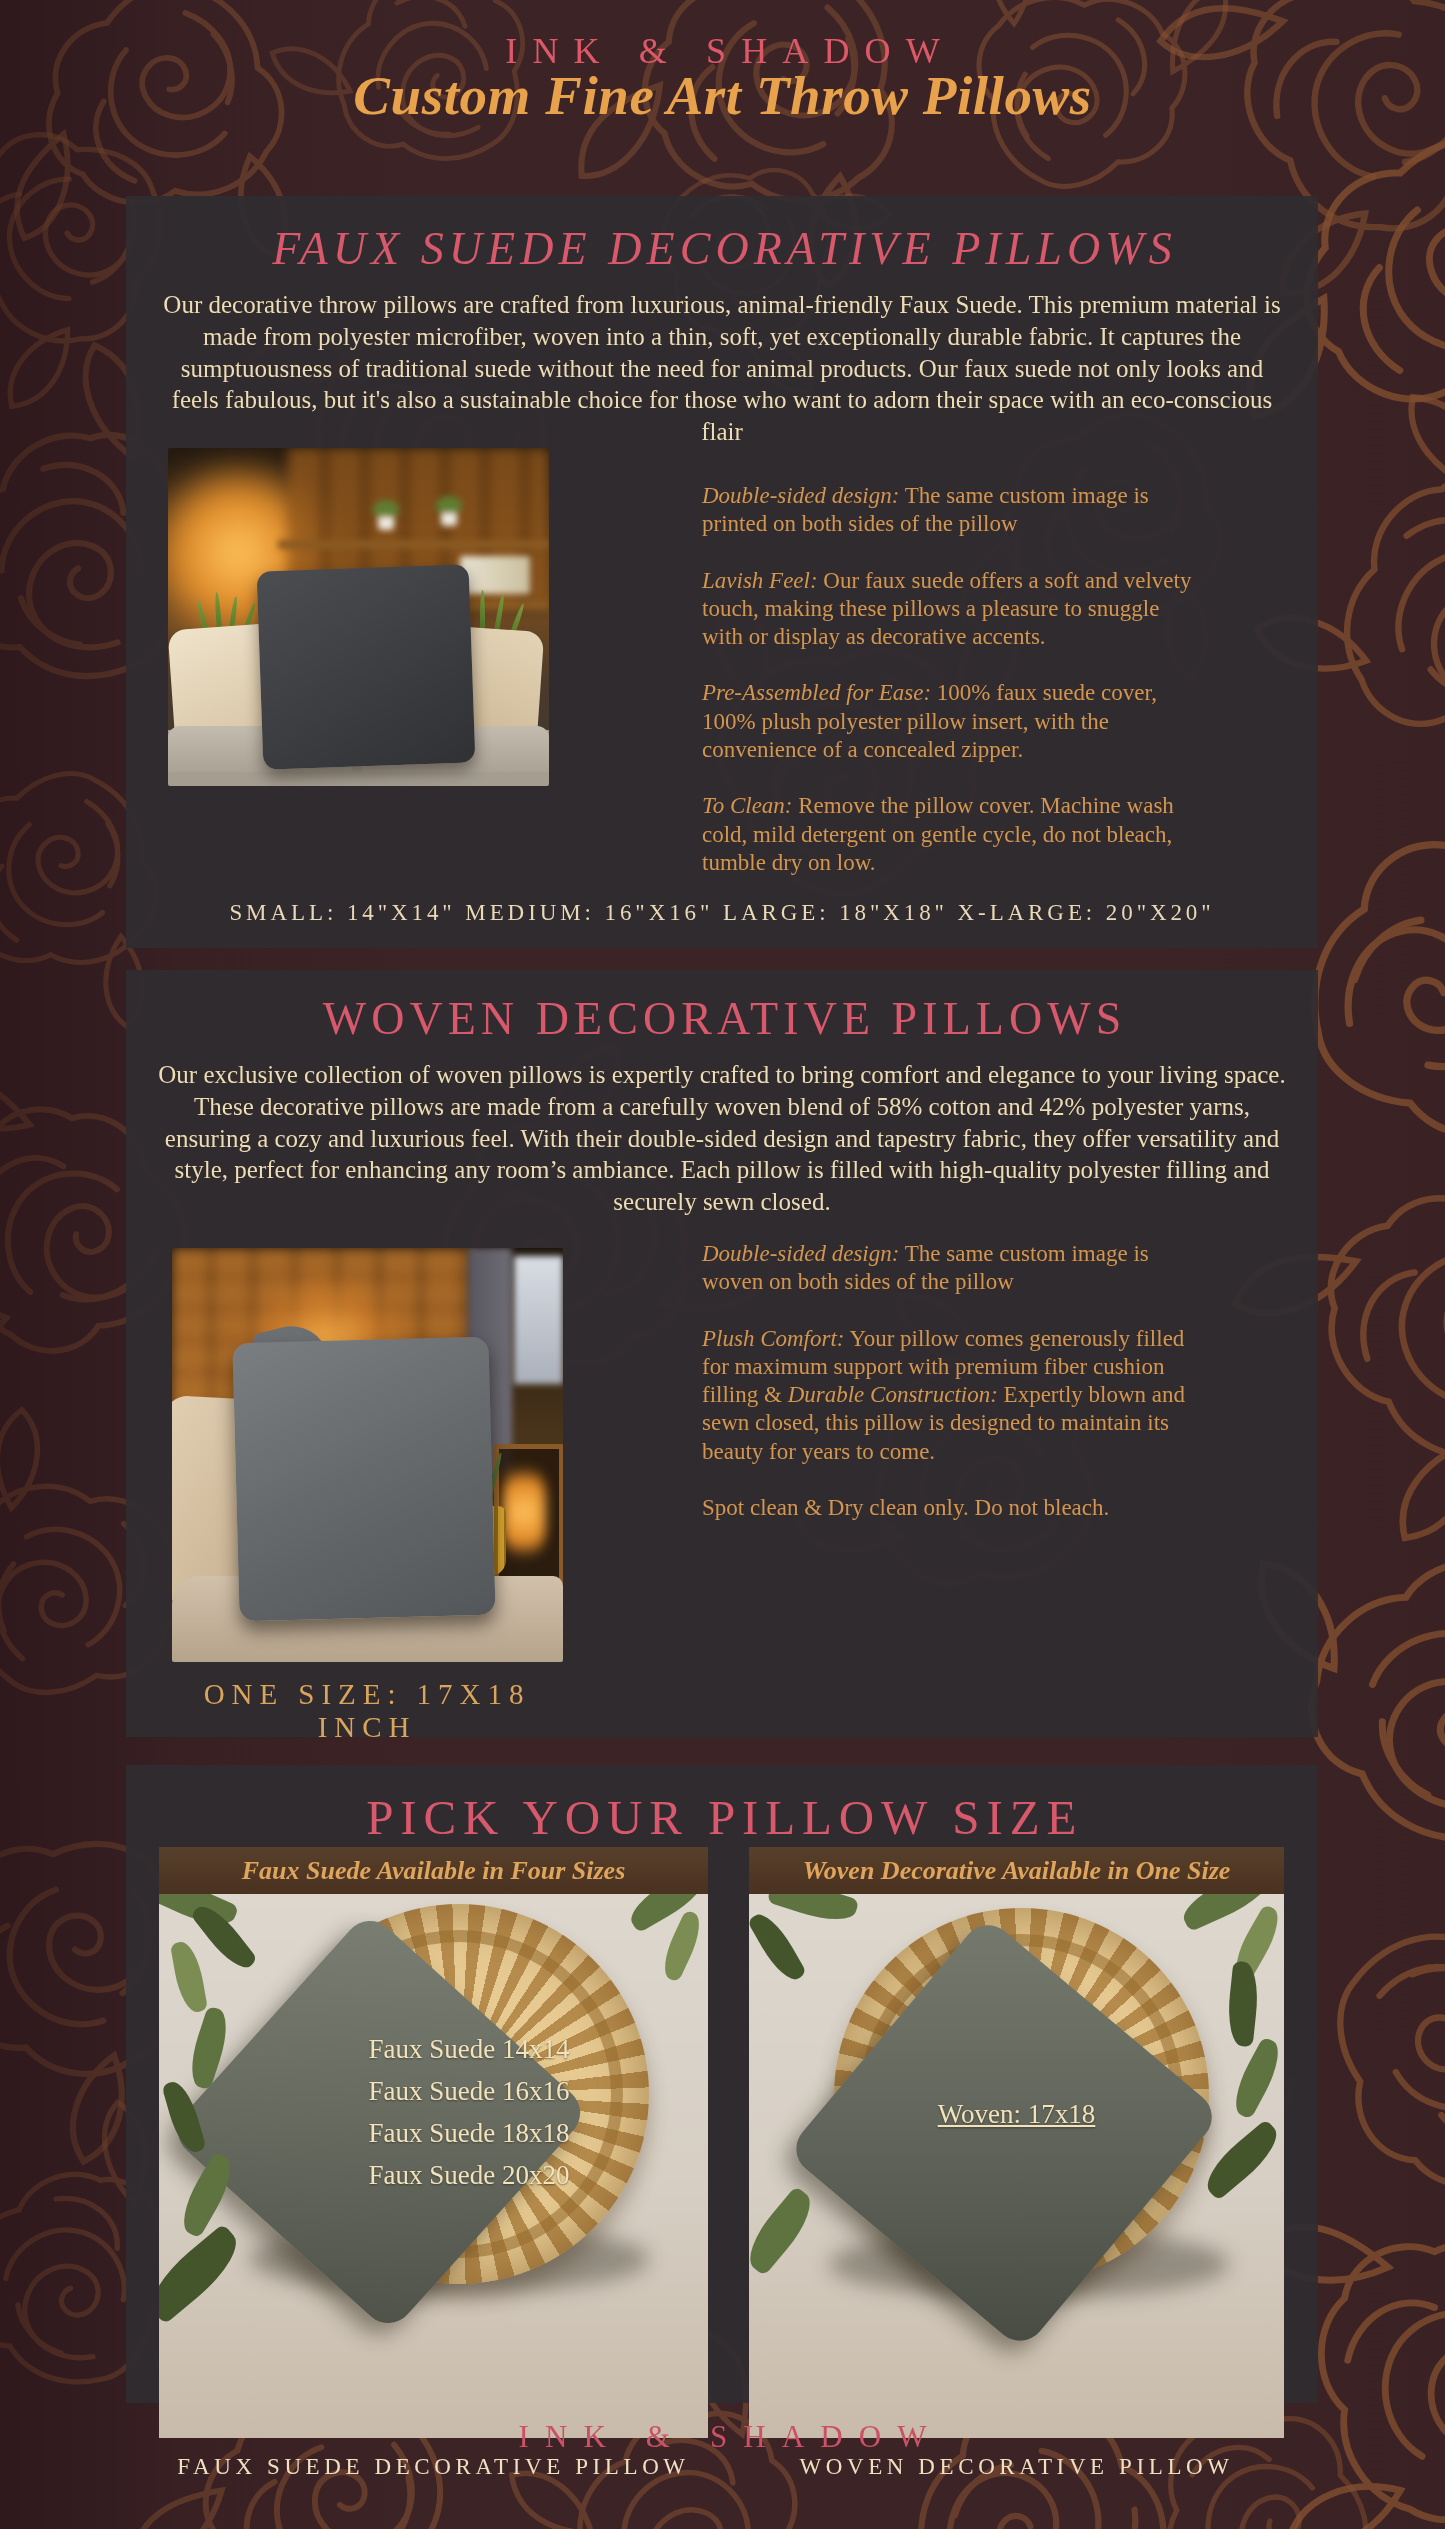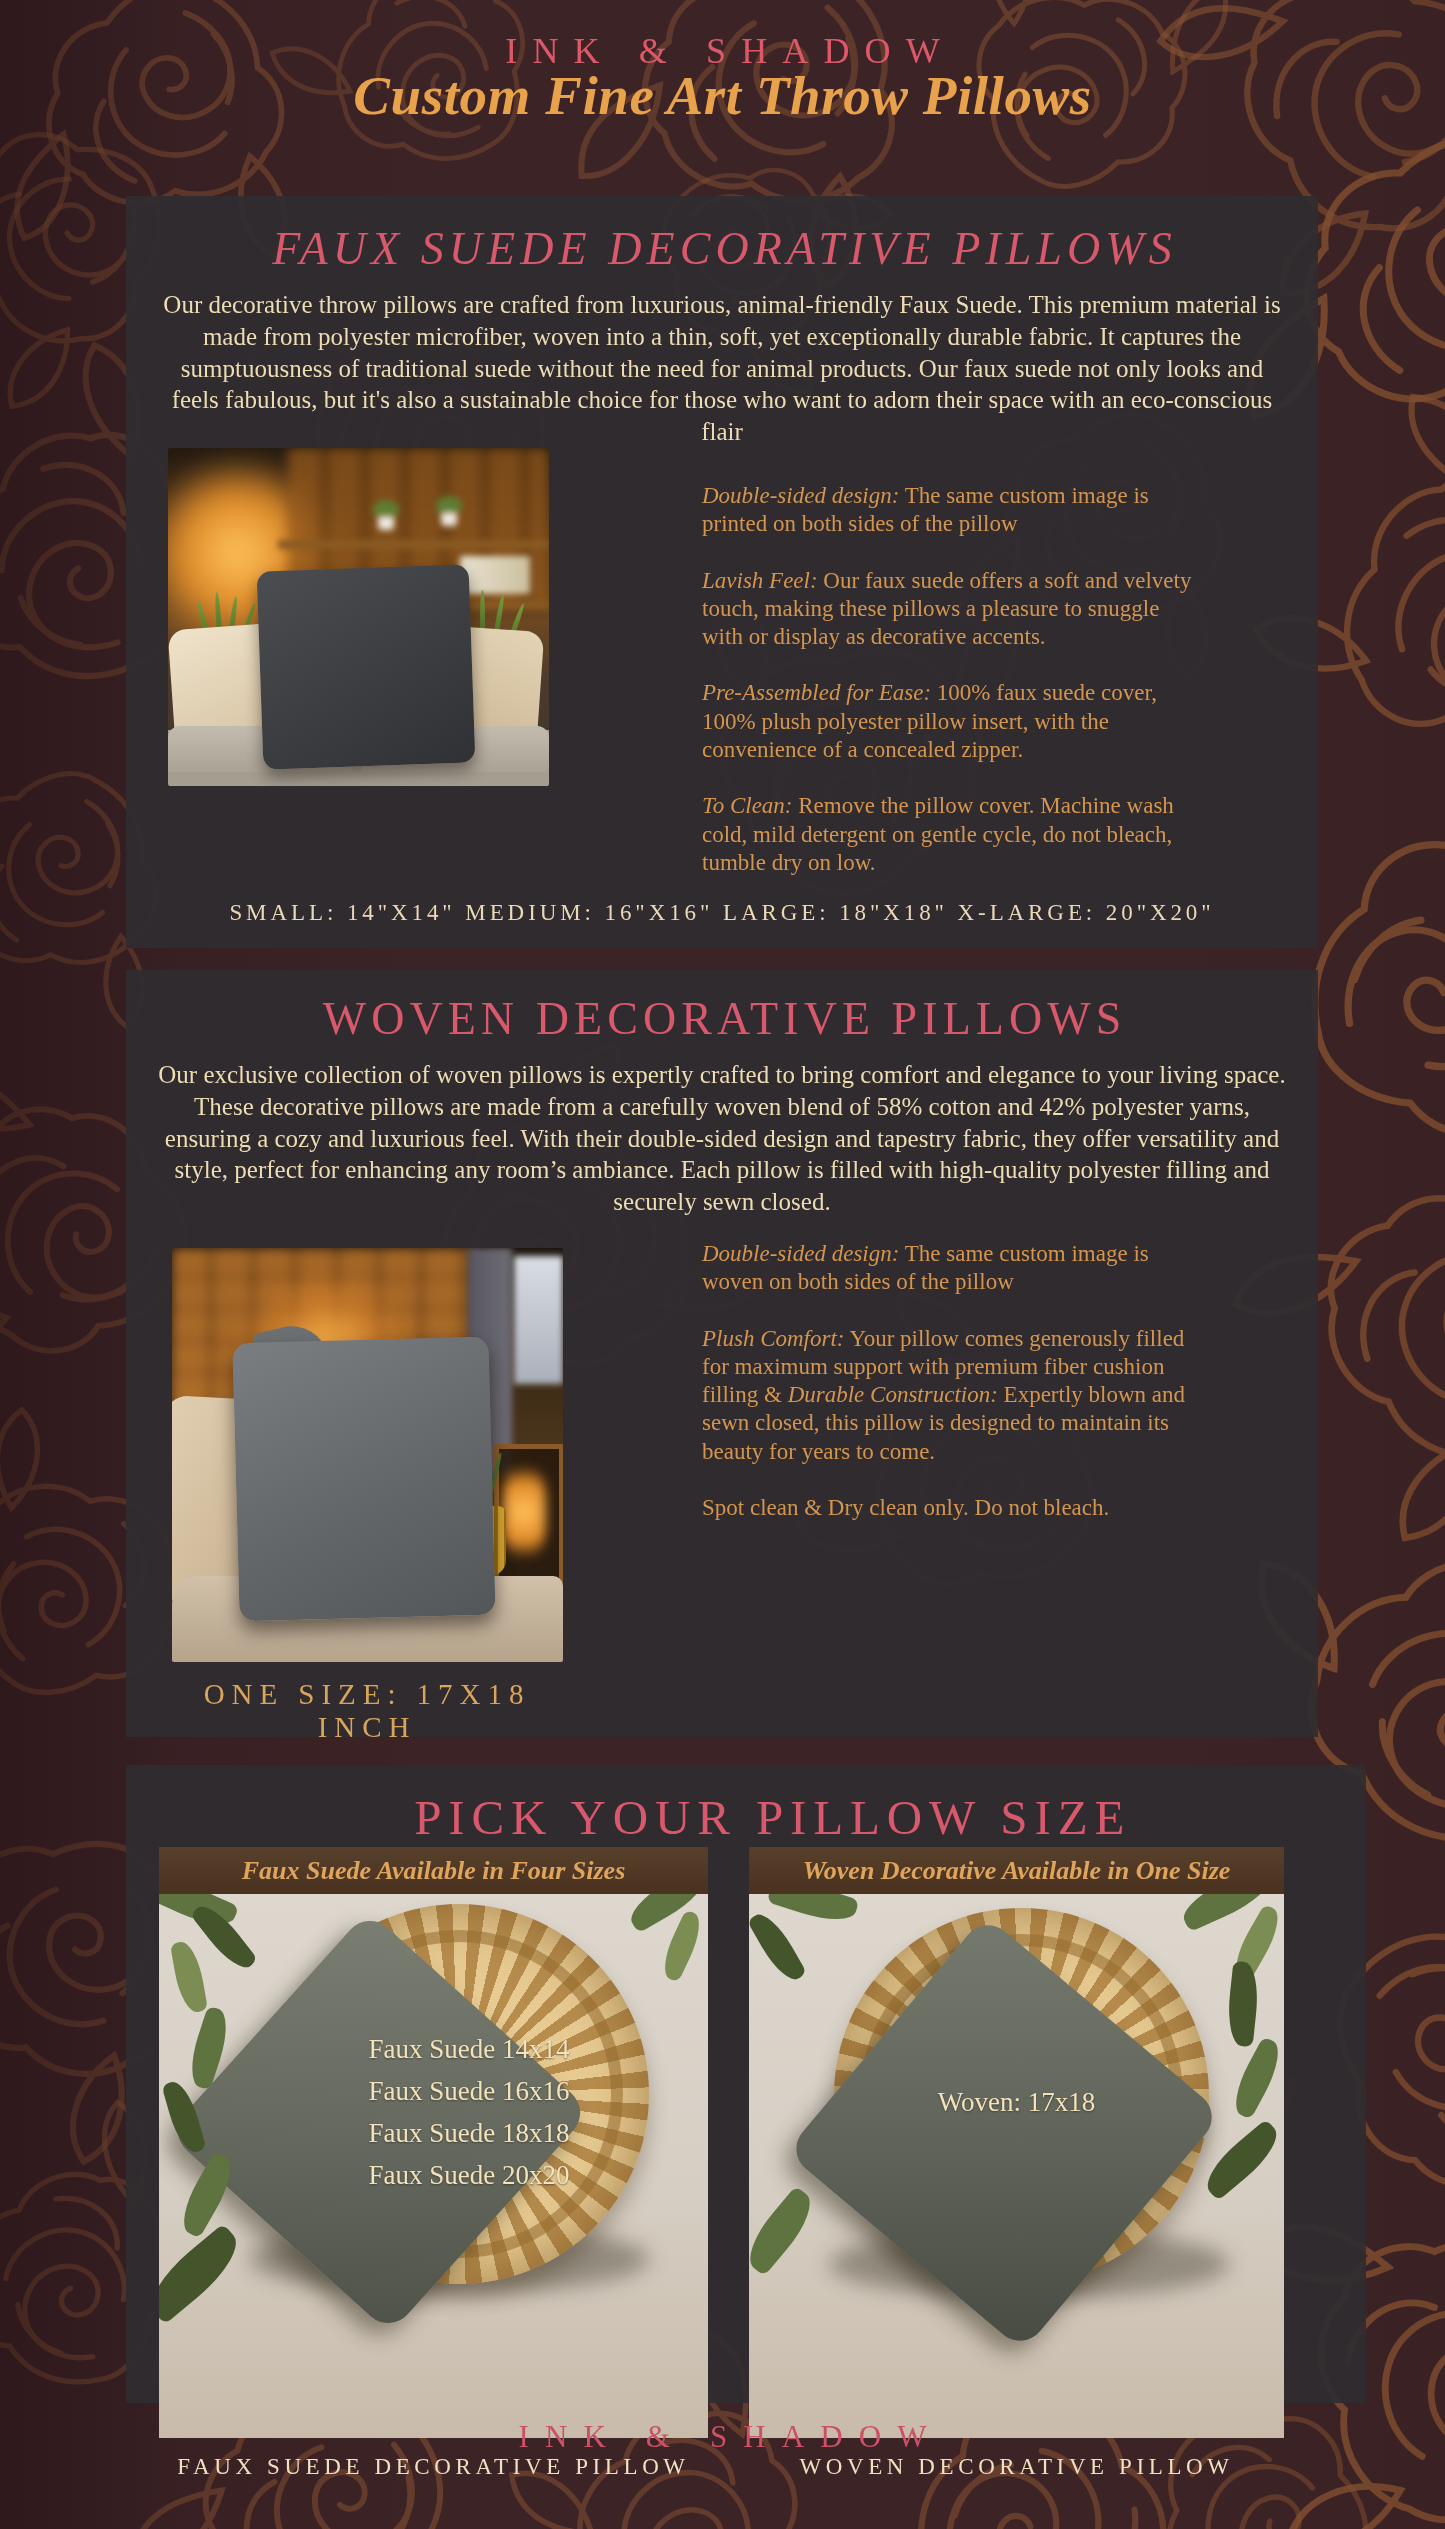--- a/index.html
+++ b/index.html
@@ -12,21 +12,21 @@
   .brand{position:absolute;left:0;right:0;top:30px;z-index:3;text-align:center;
          font-size:36px;letter-spacing:.42em;color:#dd5868;text-indent:.42em;}
   .tagline{position:absolute;left:0;right:0;top:64px;z-index:3;text-align:center;
            font-style:italic;font-weight:bold;font-size:55px;color:#e8a24b;letter-spacing:.01em;}
   .footer-brand{position:absolute;left:0;right:0;top:2419px;z-index:3;text-align:center;
          font-size:31px;letter-spacing:.52em;color:#cb5266;text-indent:.52em;}
   
   .panel{position:absolute;left:126px;width:1192px;background:rgba(47,44,48,.93);z-index:2;}
   .panel-1{top:196px;height:752px;}
   .panel-2{top:970px;height:767px;}
-  .panel-3{top:1765px;height:638px;padding-left:48px;}
+  .panel-3{top:1765px;height:638px;}
   .ptitle{margin:0;text-align:center;font-weight:400;color:#d8586c;font-size:46px;letter-spacing:.11em;text-indent:.11em;}
   .panel-1 .ptitle{padding-top:26px;font-style:italic;}
   .panel-2 .ptitle{padding-top:22px;}
   .panel-3 .ptitle{padding-top:24px;font-size:49px;letter-spacing:.14em;}
   .intro{margin:14px 0 0 0;padding:0 30px;text-align:center;color:#eedcb2;font-size:25px;line-height:1.27;}
   .photo{position:absolute;overflow:hidden;border-radius:2px;}
   .sizes-line{position:absolute;left:0;right:0;bottom:22px;text-align:center;color:#ead9b6;
               font-size:23px;letter-spacing:.17em;}
   .one-size{position:absolute;left:26px;top:708px;width:430px;text-align:center;color:#d9a45c;
             font-size:29px;letter-spacing:.24em;}
@@ -39,21 +39,21 @@
   .col{position:absolute;top:82px;}
   .col-left{left:33px;width:549px;}
   .col-right{left:623px;width:535px;}
   .banner{height:47px;line-height:47px;background:linear-gradient(180deg,#57402b,#4a3120);
           text-align:center;color:#dfa55c;font-style:italic;font-weight:bold;font-size:26px;}
   .photo3{position:relative;width:100%;height:544px;overflow:hidden;}
   .col-caption{margin-top:16px;text-align:center;color:#efe0c0;font-size:23px;letter-spacing:.2em;}
   .overlay{position:absolute;z-index:5;color:#f3e2ba;font-size:27px;line-height:1.55;text-align:center;
            text-shadow:0 1px 2px rgba(40,40,35,.6);}
   .ov-left{left:150px;top:135px;width:320px;}
-  .ov-right{left:0;right:0;top:188px;}
+  .ov-right{left:0;right:0;top:200px;text-decoration:underline;}
   
   .abs{position:absolute;}
   .blur6{filter:blur(6px);} .blur3{filter:blur(3px);} .blur12{filter:blur(12px);}
   
   .p1-base{inset:0;background:linear-gradient(180deg,#241a10 0%,#56391b 32%,#6b4722 52%,#4a3a2c 70%,#3e372e 100%);}
   .p1-glow{left:-30px;top:10px;width:200px;height:190px;border-radius:50%;
            background:radial-gradient(circle,#ffc45e 0%,#e08c2a 40%,rgba(120,60,10,0) 72%);}
   .p1-slats{left:120px;top:0;width:261px;height:158px;
             background:repeating-linear-gradient(90deg,rgba(150,90,28,.75) 0 34px,rgba(96,54,14,.75) 34px 40px);}
   .p1-shelf{left:110px;height:9px;background:#8a5a22;width:271px;}

